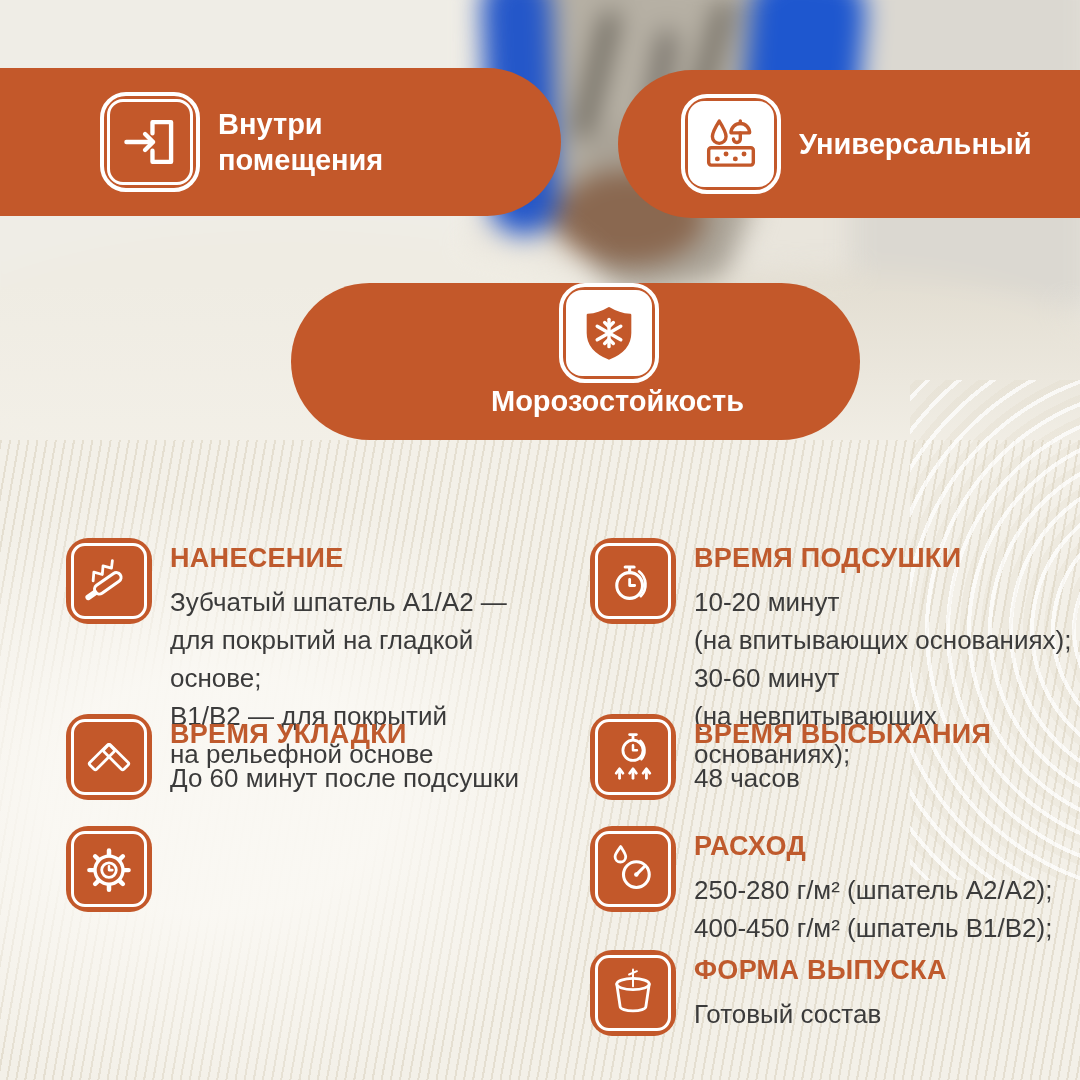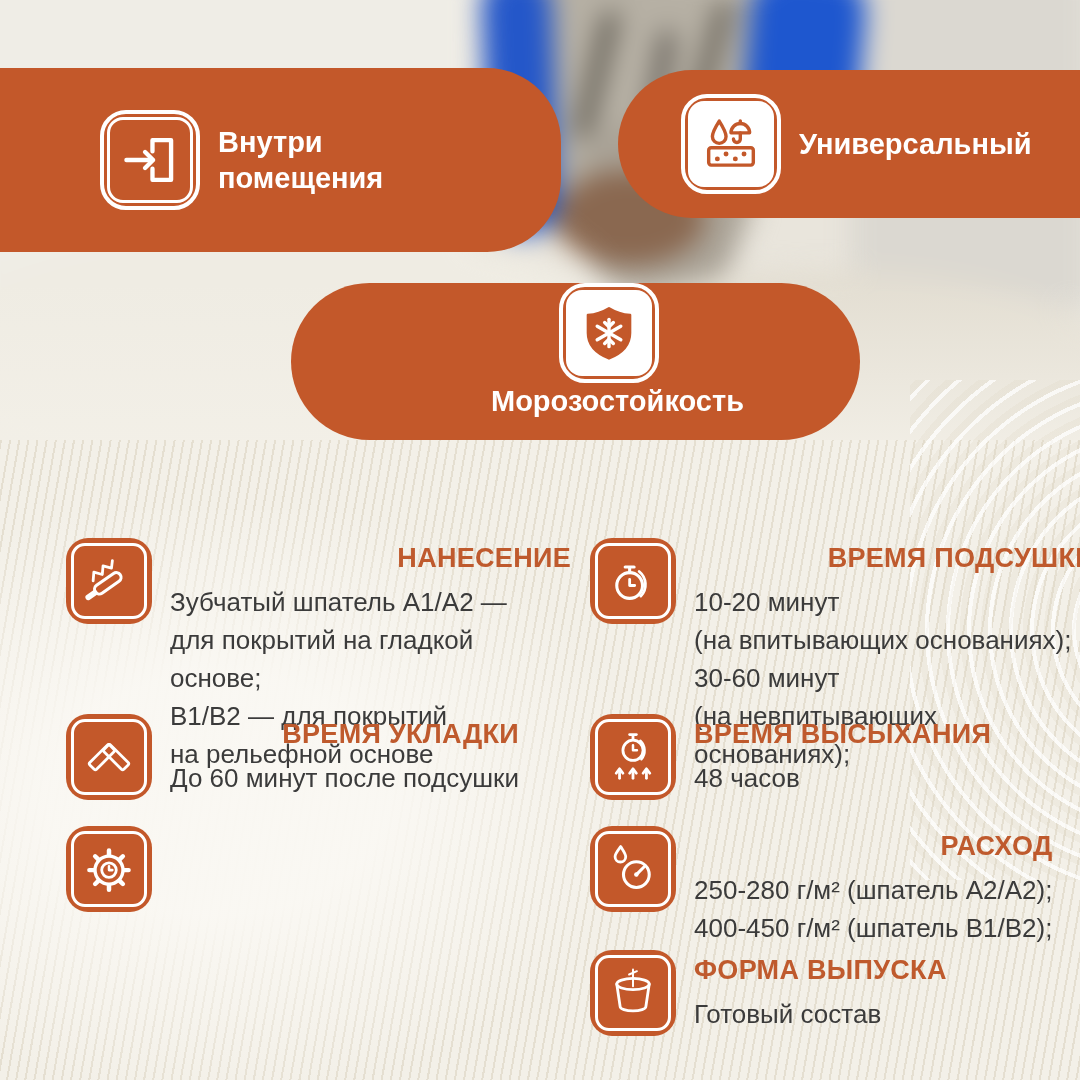--- a/index.html
+++ b/index.html
@@ -33,34 +33,34 @@
       rgba(255,255,255,0) 2px, rgba(255,255,255,0) 9px);}
   .bg-ridges::after{content:"";position:absolute;left:0;top:70px;width:620px;height:570px;
     background:radial-gradient(ellipse at 35% 50%, rgba(250,248,243,0.97) 30%, rgba(250,248,243,0) 75%);}
   .ridge-rings{position:absolute;right:0;top:380px;width:170px;height:500px;opacity:.75;
     background:repeating-radial-gradient(circle at 260px 250px,
       rgba(255,255,255,0) 0 10px, rgba(255,255,255,0.95) 10px 14px,
       rgba(221,213,194,0.30) 14px 21px);}
   
   .badge{position:absolute;background:#c3582a;display:flex;align-items:center;z-index:3;}
   .badge-label{color:#ffffff;font-weight:700;font-size:29px;line-height:36px;white-space:pre-line;margin-left:18px;}
-  #badge-indoor{left:0;top:68px;width:461px;height:184px;border-radius:0 74px 74px 0;padding-left:100px;}
+  #badge-indoor{left:0;top:68px;width:461px;height:148px;border-radius:0 74px 74px 0;padding-left:100px;}
   #badge-universal{left:618px;top:70px;width:462px;height:148px;border-radius:74px 0 0 74px;padding-left:63px;}
   #badge-frost{left:291px;top:283px;width:503px;height:157px;border-radius:79px;padding-left:66px;flex-direction:column;}
   
   .tile{position:relative;width:100px;height:100px;border:4px solid #fff;border-radius:26px;box-sizing:border-box;flex:0 0 auto;}
   .tile .inner{position:absolute;inset:3px;border-radius:16px;display:flex;align-items:center;justify-content:center;}
   .tile.outline .inner{border:3px solid #fff;}
   .tile.filled .inner{background:#fff;}
   
   .spec-item{position:absolute;display:flex;gap:18px;width:505px;z-index:3;}
   .spec-tile{position:relative;flex:0 0 86px;width:86px;height:86px;background:#c3582a;border-radius:22px;
     display:flex;align-items:center;justify-content:center;}
   .spec-tile::after{content:"";position:absolute;inset:5px;border:3px solid #fff;border-radius:14px;pointer-events:none;}
-  .spec-title{font-size:27px;font-weight:700;color:#bf5a2d;letter-spacing:.3px;line-height:34px;white-space:pre-line;margin-top:3px;text-align:right;}
+  .spec-title{font-size:27px;font-weight:700;color:#bf5a2d;letter-spacing:.3px;line-height:34px;white-space:pre-line;margin-top:3px;}
   .spec-body{font-size:26px;color:#3b3b3b;line-height:38px;white-space:pre-line;margin-top:8px;}
   
   svg.icn{fill:none;stroke-linecap:round;stroke-linejoin:round;}
   svg.icn.white{stroke:#ffffff;}
   svg.icn.orange{stroke:#c3582a;}
 </style>
 </head>
 <body>
 
 <div class="canvas">

